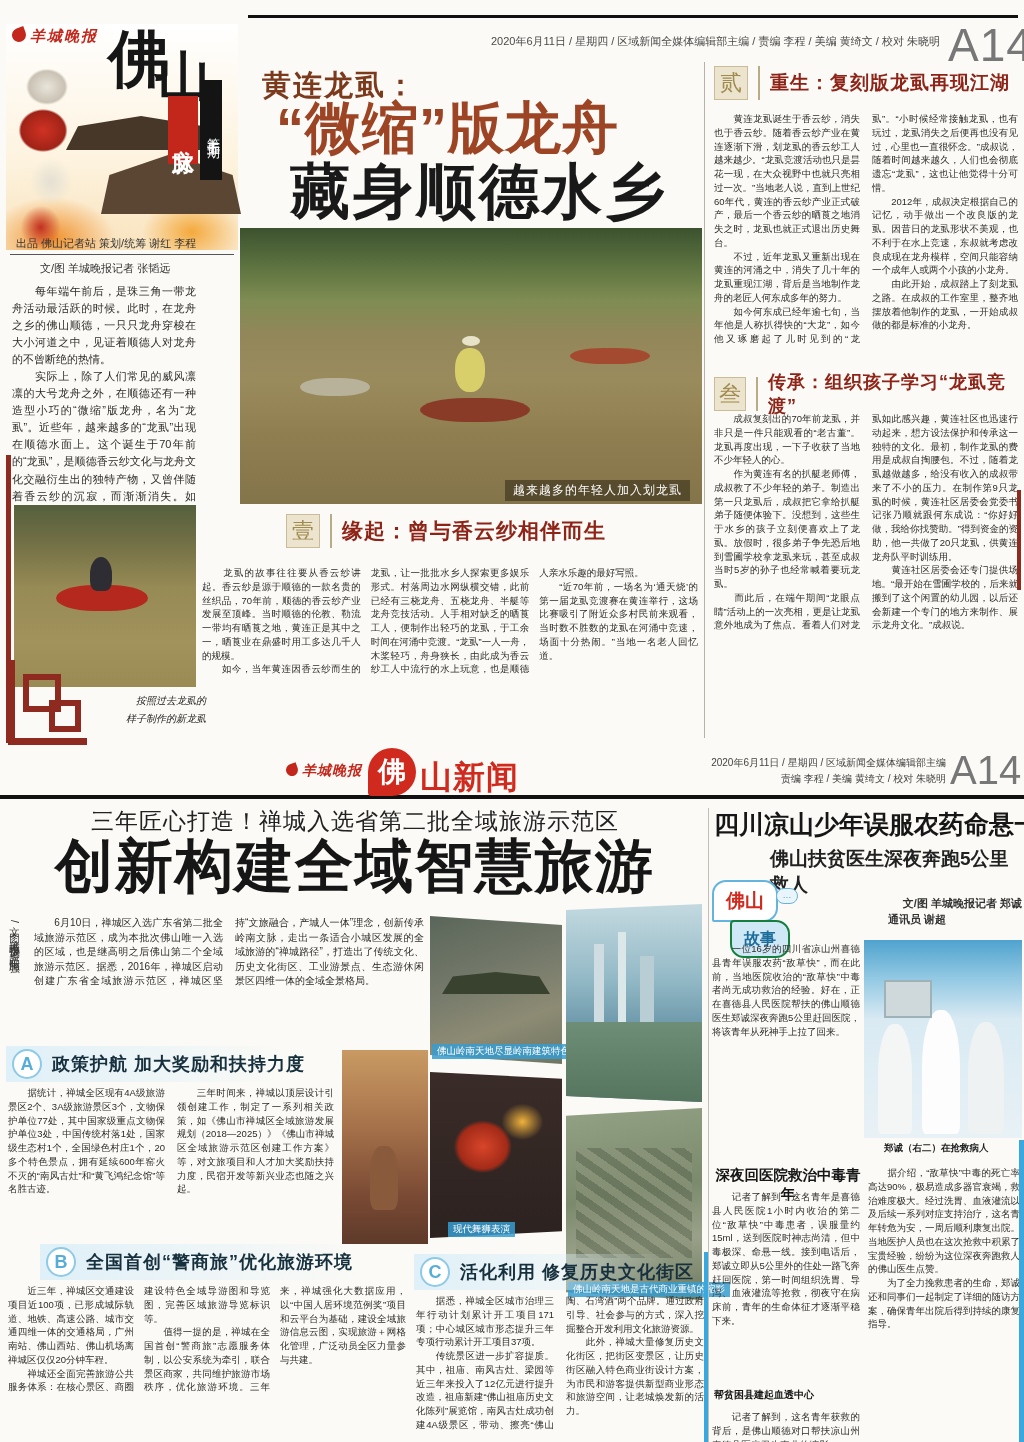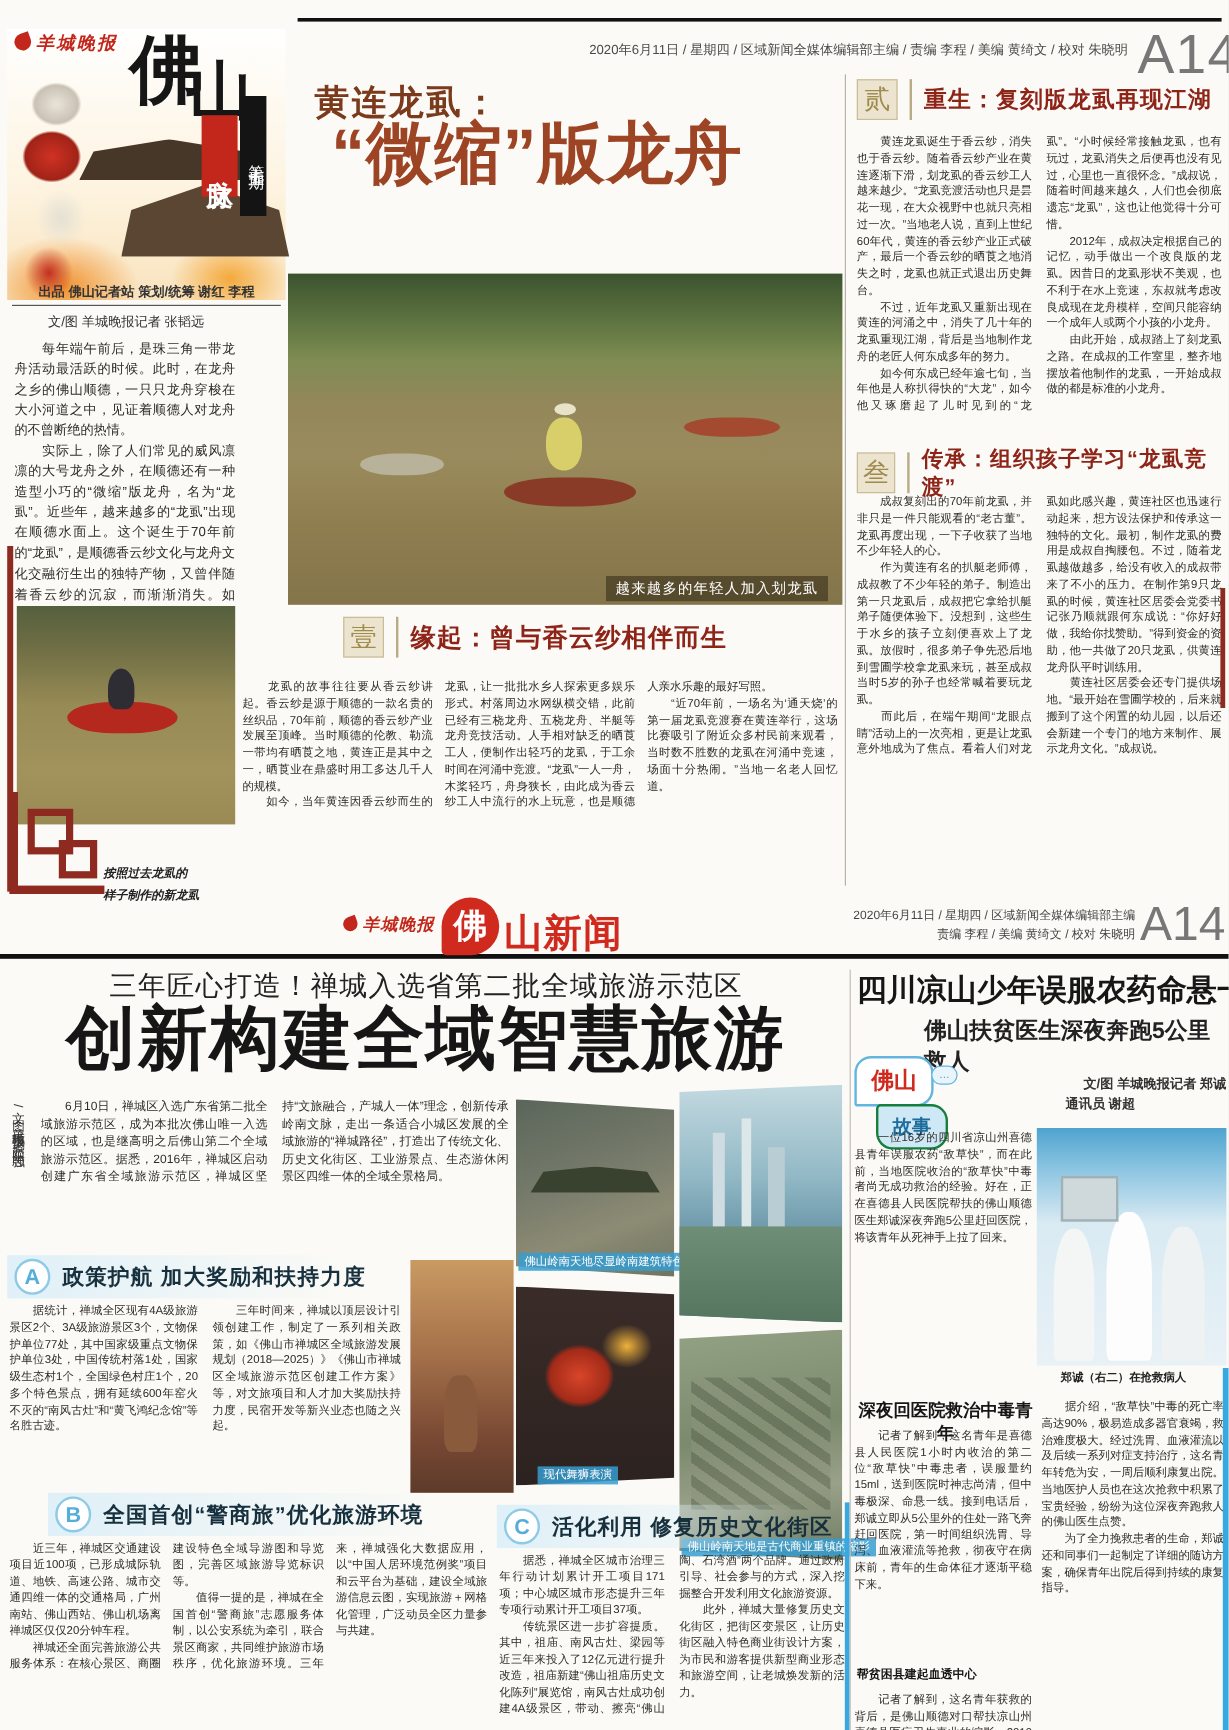--- a/index.html
+++ b/index.html
@@ -49,39 +49,40 @@
          radial-gradient(34px 30px at 45% 35%,#d03224 0%,#a02317 65%,rgba(0,0,0,0) 72%),
          radial-gradient(30px 34px at 55% 62%,#e4e0d4 0%,rgba(0,0,0,0) 70%),
          radial-gradient(28px 30px at 42% 86%,#c23022 0%,rgba(0,0,0,0) 72%);"></div>
   </div>
   <div class="abs" style="left:12px;top:28px;width:14px;height:14px;border-radius:50% 0 50% 50%;background:#c3271b;transform:rotate(-20deg);"></div>
   <div class="abs" style="left:30px;top:27px;font-size:15px;font-weight:bold;font-style:italic;color:#c3271b;letter-spacing:2px;">羊城晚报</div>
   <div class="abs" style="left:108px;top:28px;font-size:62px;font-weight:900;color:#161616;line-height:1;">佛</div>
   <div class="abs" style="left:158px;top:50px;font-size:52px;font-weight:900;color:#161616;line-height:1;">山</div>
   <div class="abs vtext" style="left:168px;top:96px;width:30px;height:64px;background:#c3271b;color:#fff;font-size:22px;font-weight:bold;text-align:center;padding-top:4px;">文脉</div>
   <div class="abs vtext" style="left:200px;top:80px;width:22px;height:96px;background:#141414;color:#fff;font-size:13px;text-align:center;padding-top:4px;letter-spacing:2px;">第七十五期</div>
-  <div class="abs" style="left:32px;top:236px;width:220px;font-size:11px;color:#333;font-weight:bold;">出品 佛山记者站 策划/统筹 谢红 李程</div>
+  <div class="abs" style="left:16px;top:236px;width:220px;font-size:11px;color:#333;">出品 佛山记者站 策划/统筹 谢红 李程</div>
   <div class="abs" style="left:10px;top:254px;width:224px;height:1px;background:#555;"></div>
   <div class="abs" style="left:40px;top:261px;width:196px;font-size:11px;color:#333;">文/图 羊城晚报记者 张韬远</div>
   <div class="abs bt" style="left:12px;top:283px;width:184px;height:222px;font-size:11px;line-height:1.55;">　　每年端午前后，是珠三角一带龙舟活动最活跃的时候。此时，在龙舟之乡的佛山顺德，一只只龙舟穿梭在大小河道之中，见证着顺德人对龙舟的不曾断绝的热情。
 　　实际上，除了人们常见的威风凛凛的大号龙舟之外，在顺德还有一种造型小巧的“微缩”版龙舟，名为“龙虱”。近些年，越来越多的“龙虱”出现在顺德水面上。这个诞生于70年前的“龙虱”，是顺德香云纱文化与龙舟文化交融衍生出的独特产物，又曾伴随着香云纱的沉寂，而渐渐消失。如今，在当地挖掘发展“龙舟文化”的氛围之下，又得以复活，成为当地丰富的龙舟文化当中的一个独特符号。</div>
   <div class="abs redbar" style="left:6px;top:455px;width:5px;height:288px;"></div>
   <div class="abs photo" style="left:14px;top:505px;width:182px;height:182px;background:linear-gradient(180deg,#55603d 0%,#6e6d44 18%,#968a55 45%,#a2925c 75%,#9a8a54 100%);">
     <div class="boat" style="left:42px;top:80px;width:92px;height:26px;background:#b5281d;"></div>
     <div class="abs" style="left:76px;top:52px;width:22px;height:34px;border-radius:50% 50% 30% 30%;background:#2d2d33;"></div>
   </div>
-  <div class="abs" style="left:86px;top:720px;width:120px;font-size:10px;font-style:italic;color:#222;text-align:left;white-space:pre-line;line-height:1.8;font-weight:bold;">按照过去龙虱的
+  <div class="abs" style="left:86px;top:692px;width:120px;font-size:10px;font-style:italic;color:#222;text-align:right;white-space:pre-line;line-height:1.8;">按照过去龙虱的
 样子制作的新龙虱</div>
   <div class="abs" style="left:8px;top:660px;width:72px;height:78px;border-left:7px solid #8e2a20;border-bottom:7px solid #8e2a20;">
     <div class="abs" style="left:8px;top:14px;width:26px;height:26px;border:6px solid #8e2a20;"></div>
     <div class="abs" style="left:34px;top:40px;width:20px;height:20px;border:6px solid #8e2a20;"></div>
   </div>
 
   <div class="abs" style="left:262px;top:66px;font-size:29px;font-weight:bold;color:#7c3a1d;letter-spacing:2px;">黄连龙虱：</div>
   <div class="abs" style="left:276px;top:100px;font-size:56px;font-weight:900;color:#9c4423;letter-spacing:1px;line-height:1;">“微缩”版龙舟</div>
+  <div class="abs" style="left:290px;top:162px;font-size:60px;font-weight:900;color:#191919;letter-spacing:3px;line-height:1;">藏身顺德水乡</div>
   <div class="abs photo" style="left:240px;top:228px;width:462px;height:276px;background:
          linear-gradient(180deg,#3c522f 0%,#5d7340 14%,#7e8c52 26%,#92875a 38%,#9a8b5d 55%,#8f7e50 75%,#84744a 100%);">
     <div class="boat" style="left:60px;top:150px;width:70px;height:18px;background:#b8b29a;"></div>
     <div class="boat" style="left:180px;top:170px;width:110px;height:24px;background:#8a3b28;"></div>
     <div class="abs" style="left:215px;top:120px;width:30px;height:44px;border-radius:45%;background:#d8cf6a;"></div>
     <div class="abs" style="left:222px;top:108px;width:18px;height:10px;border-radius:50%;background:#e8e2c8;"></div>
     <div class="boat" style="left:330px;top:120px;width:80px;height:16px;background:#a44a30;"></div>
   </div>
   <div class="abs" style="left:505px;top:480px;padding:2px 8px;background:rgba(58,48,28,.62);color:#fff;font-size:12px;letter-spacing:1px;">越来越多的年轻人加入划龙虱</div>
 

